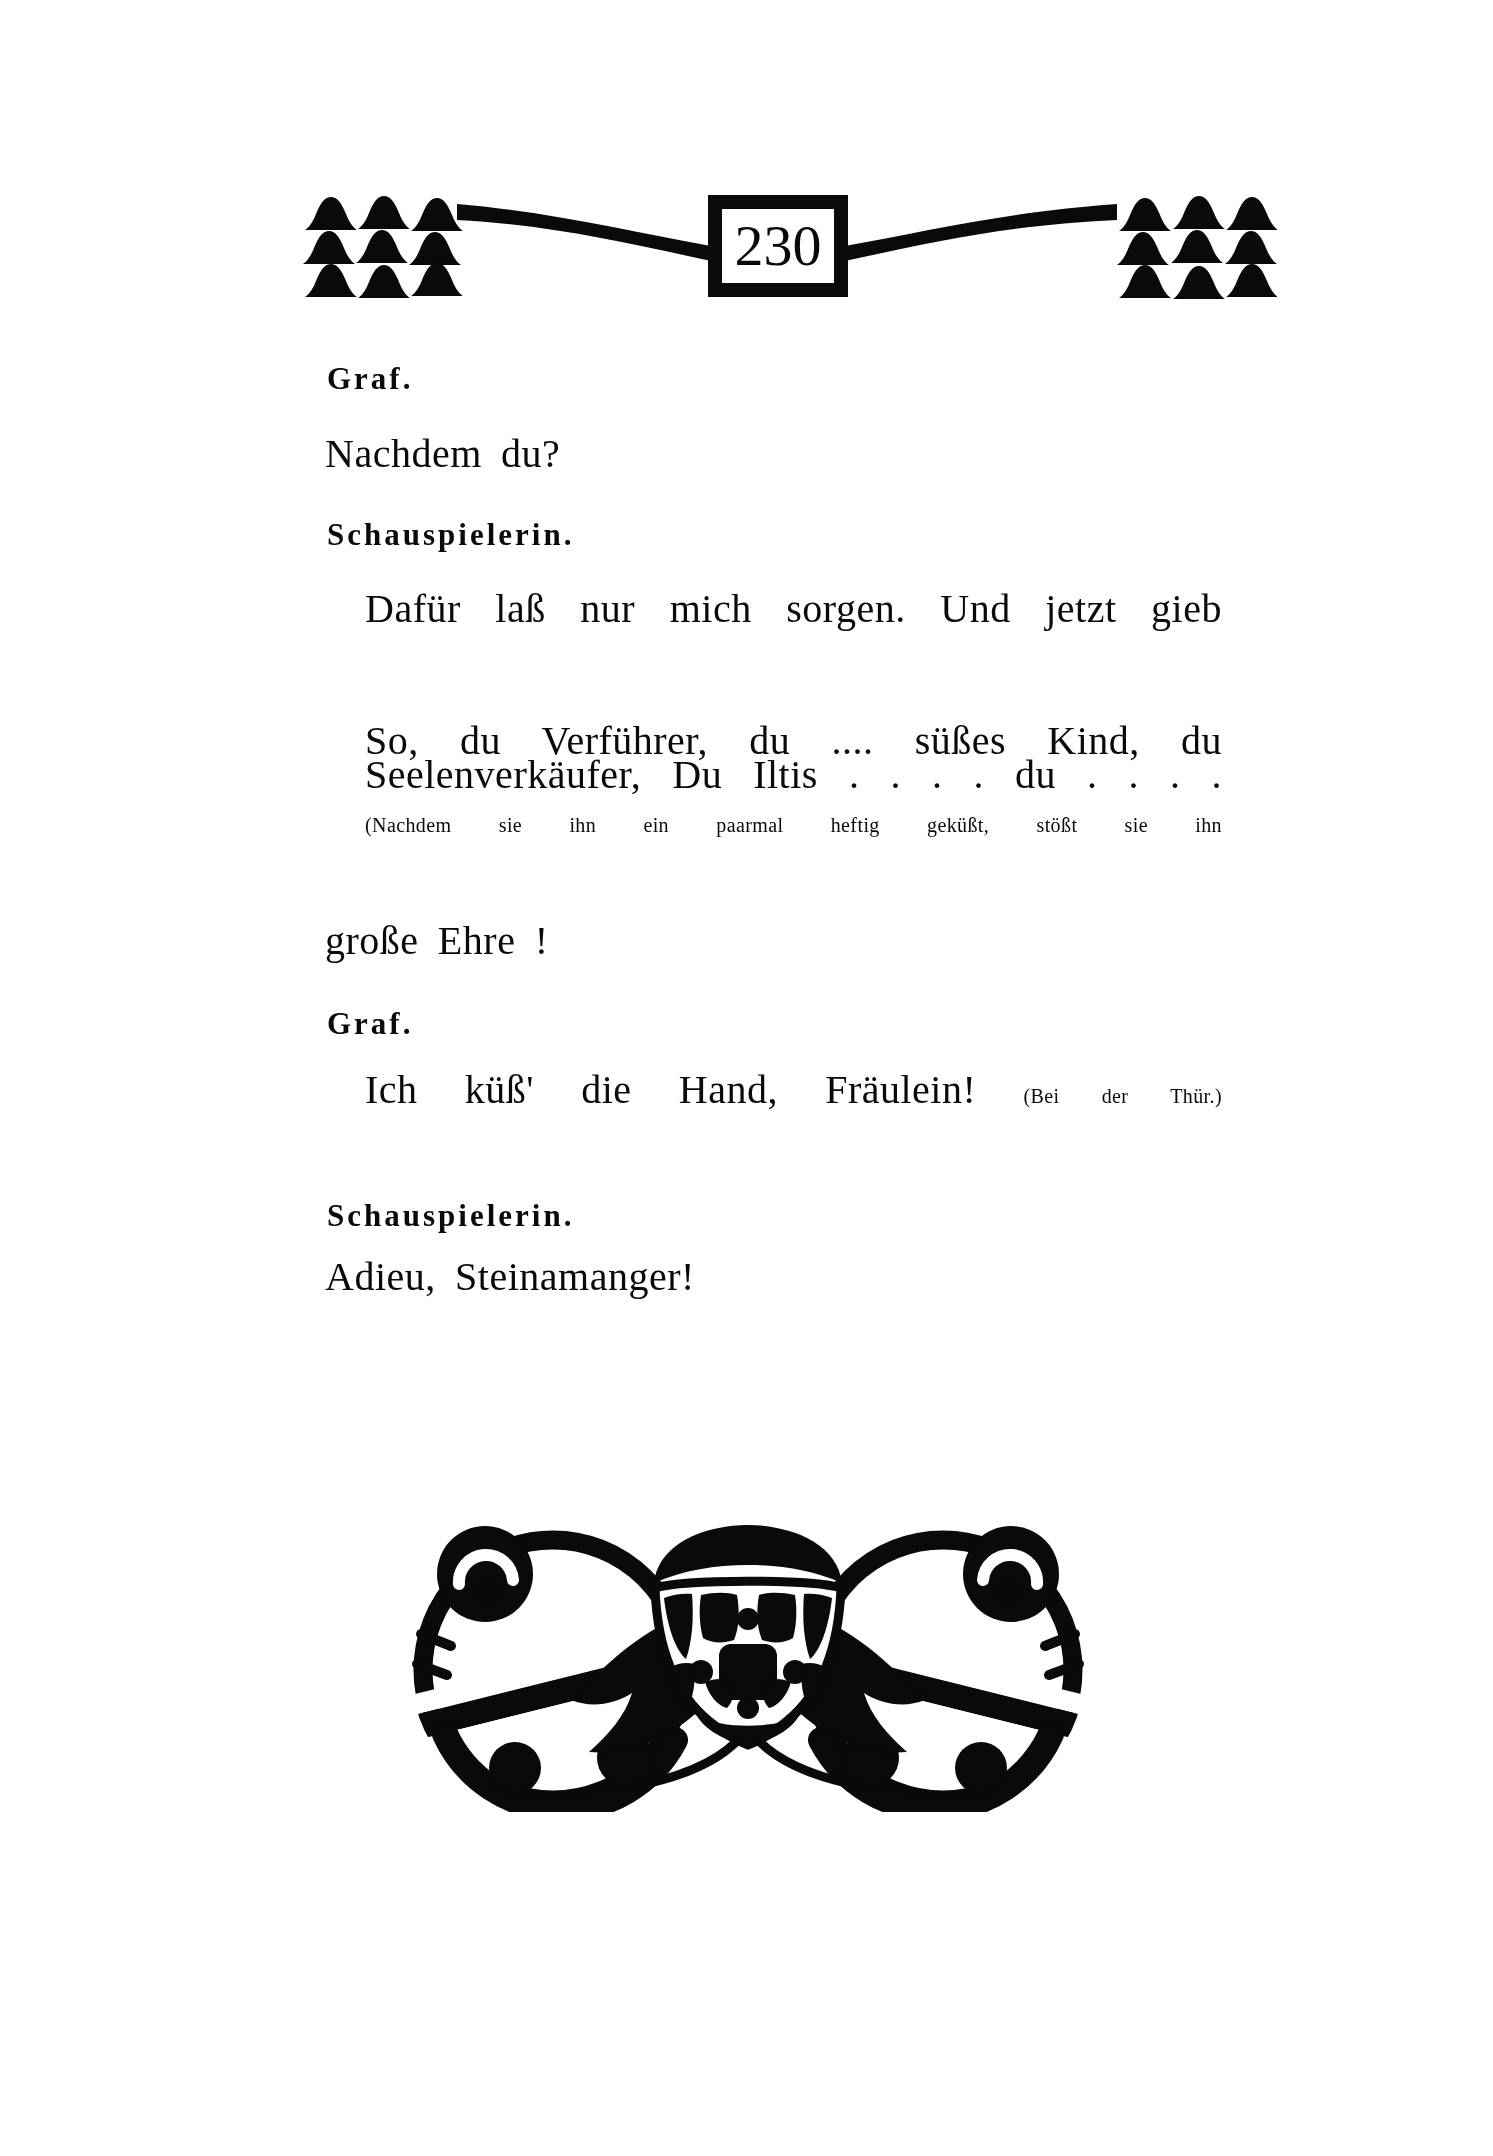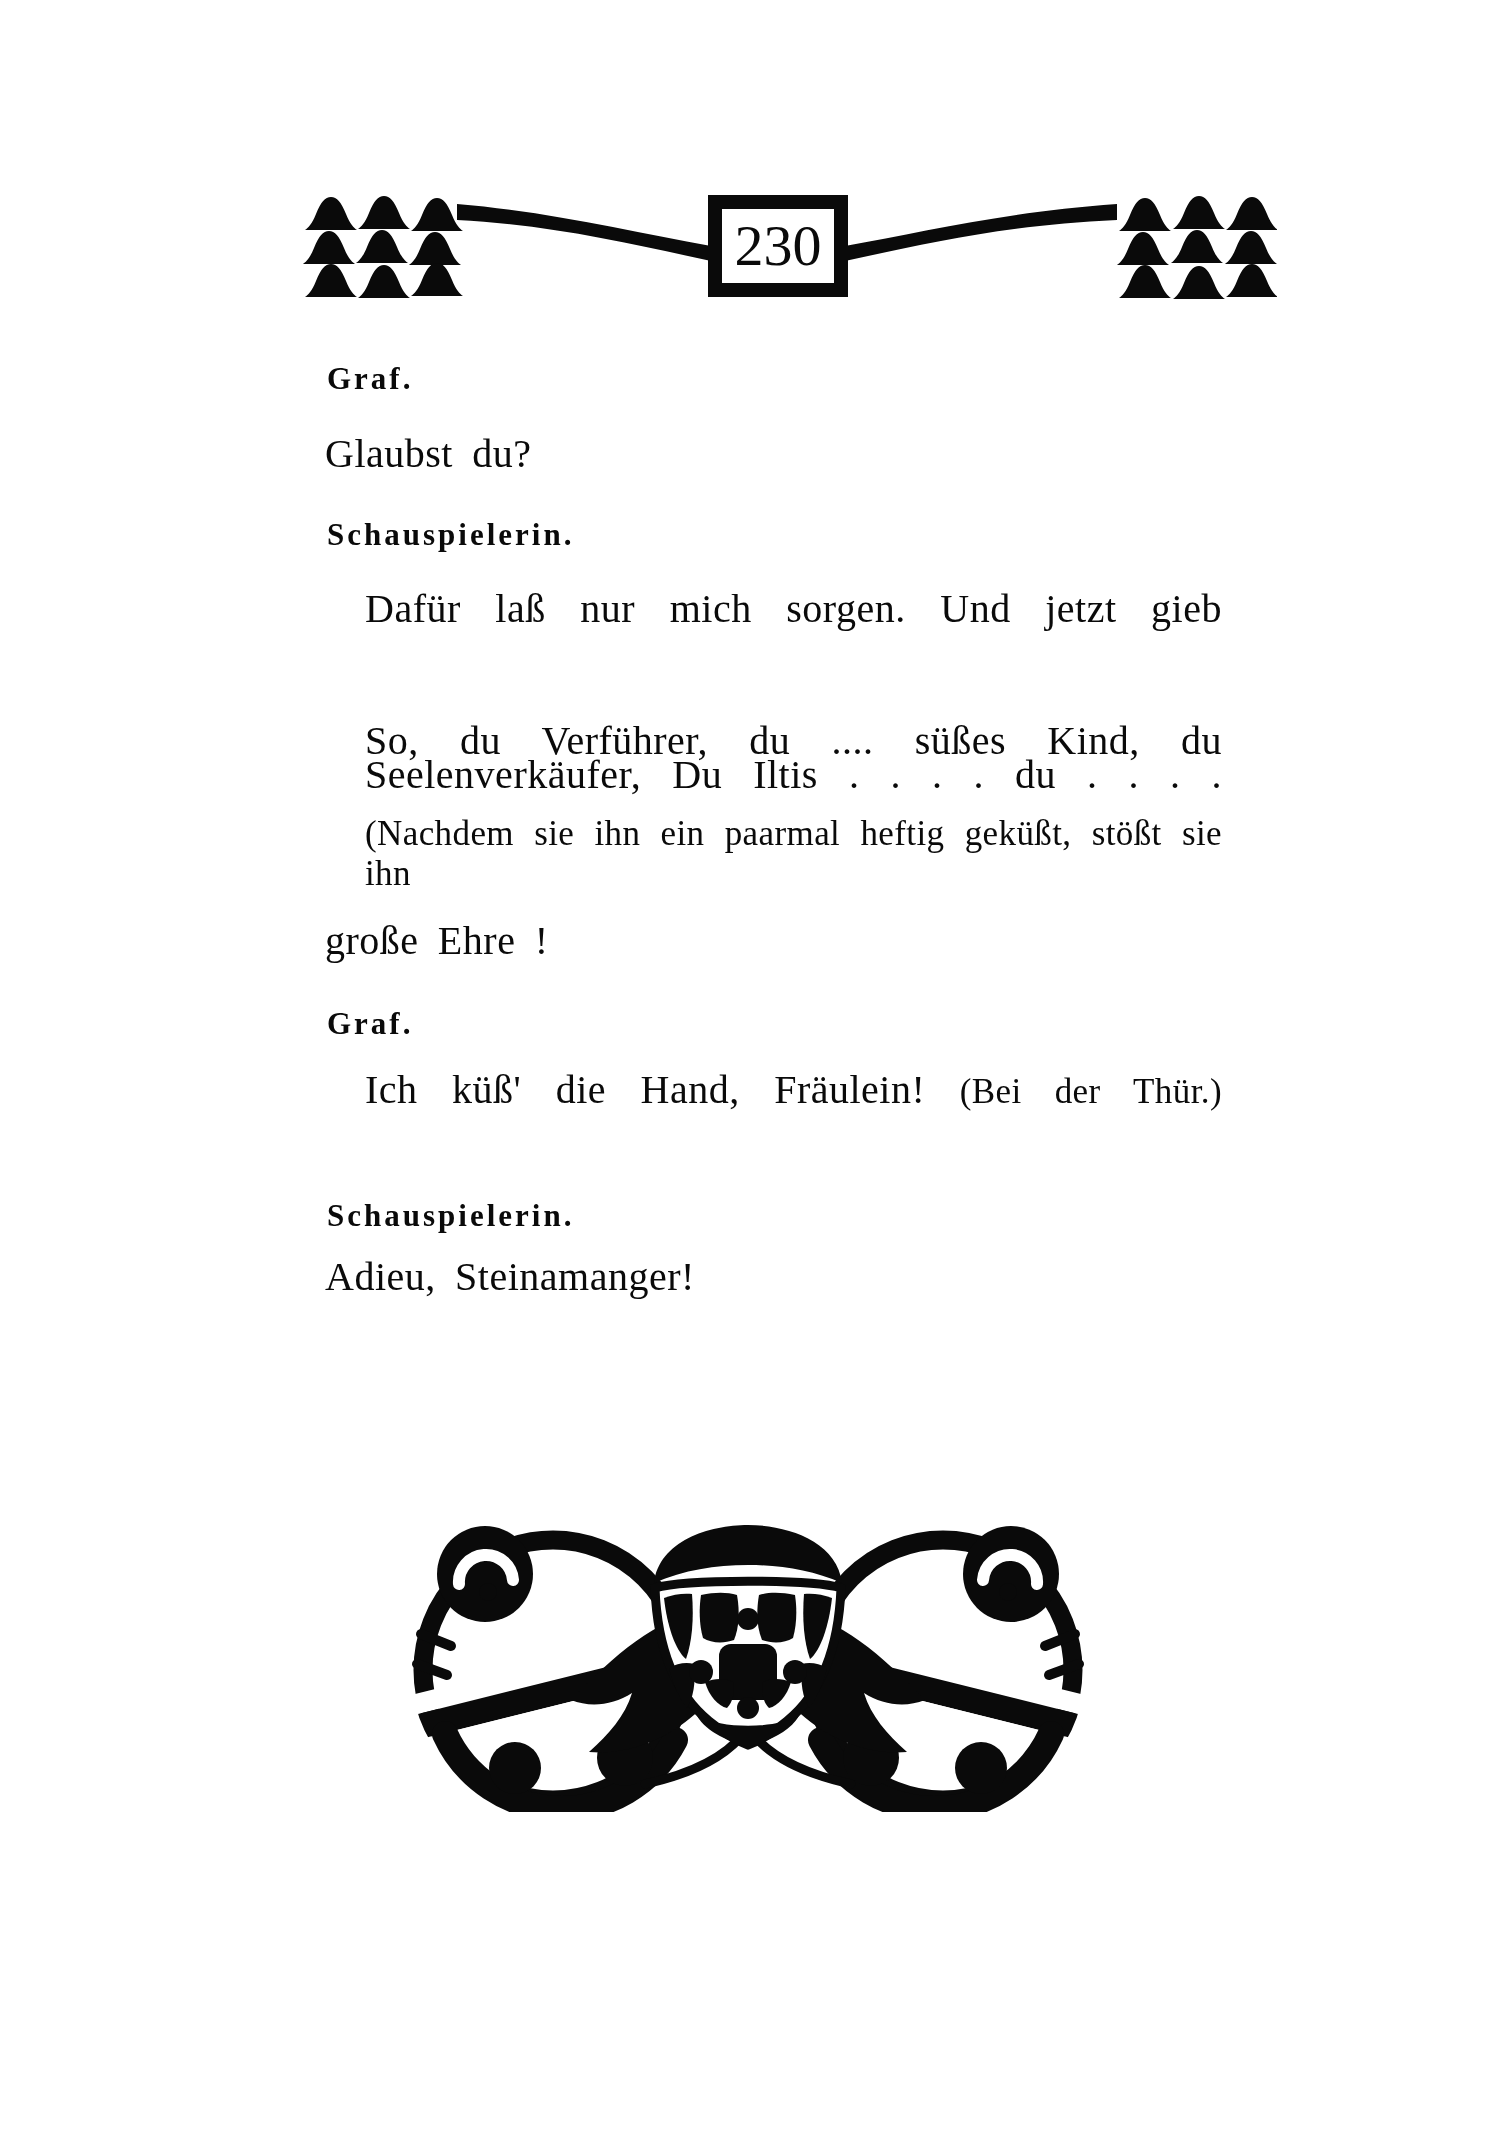--- a/index.html
+++ b/index.html
@@ -28,21 +28,21 @@
     margin-left:40px;
   }
   .speaker{
     position:absolute;
     left:327px;
     font-size:31px;line-height:1.1;
     font-weight:bold;
     letter-spacing:3px;
   }
   .stage{
-    font-size:35px;
+    font-size:20px;
     letter-spacing:0.4px;
   }
   .pagenum{
     position:absolute;
     left:708px;top:210px;width:140px;height:72px;
     text-align:center;line-height:72px;
     font-size:58px;
     font-family:Liberation Serif, serif;
   }
   svg{display:block;}
@@ -82,21 +82,21 @@
     </g>
 
     <path d="M160,12 C255,20 335,40 414,54 L414,69 C335,52 255,33 160,28 Z" fill="#0a0a0a"></path>
     <path d="M548,54 C627,40 707,20 820,12 L820,28 C707,33 627,52 548,69 Z" fill="#0a0a0a"></path>
 
     <rect x="418" y="10" width="126" height="88" fill="#ffffff" stroke="#0a0a0a" stroke-width="14"></rect>
   </svg>
   <div class="pagenum">230</div>
 
   <div class="speaker" style="top:362px">Graf.</div>
-  <div class="line" style="top:431px">Glaubst du?</div>
+  <div class="line" style="top:431px">Nachdem du?</div>
 
   <div class="speaker" style="top:518px">Schauspielerin.</div>
   <div class="line just" style="top:586px">Dafür laß nur mich sorgen. Und jetzt gieb</div>
   <div class="line just" style="top:718px">So, du Verführer, du .... süßes Kind, du</div>
   <div class="line just" style="top:752px">Seelenverkäufer, Du Iltis . . . . du . . . .</div>
   <div class="line just stage" style="top:814px">(Nachdem sie ihn ein paarmal heftig geküßt, stößt sie ihn</div>
   <div class="line" style="top:918px">große Ehre !</div>
 
   <div class="speaker" style="top:1007px">Graf.</div>
   <div class="line just" style="top:1067px"><span>Ich küß' die Hand, Fräulein!</span> <span class="stage">(Bei der Thür.)</span></div>

